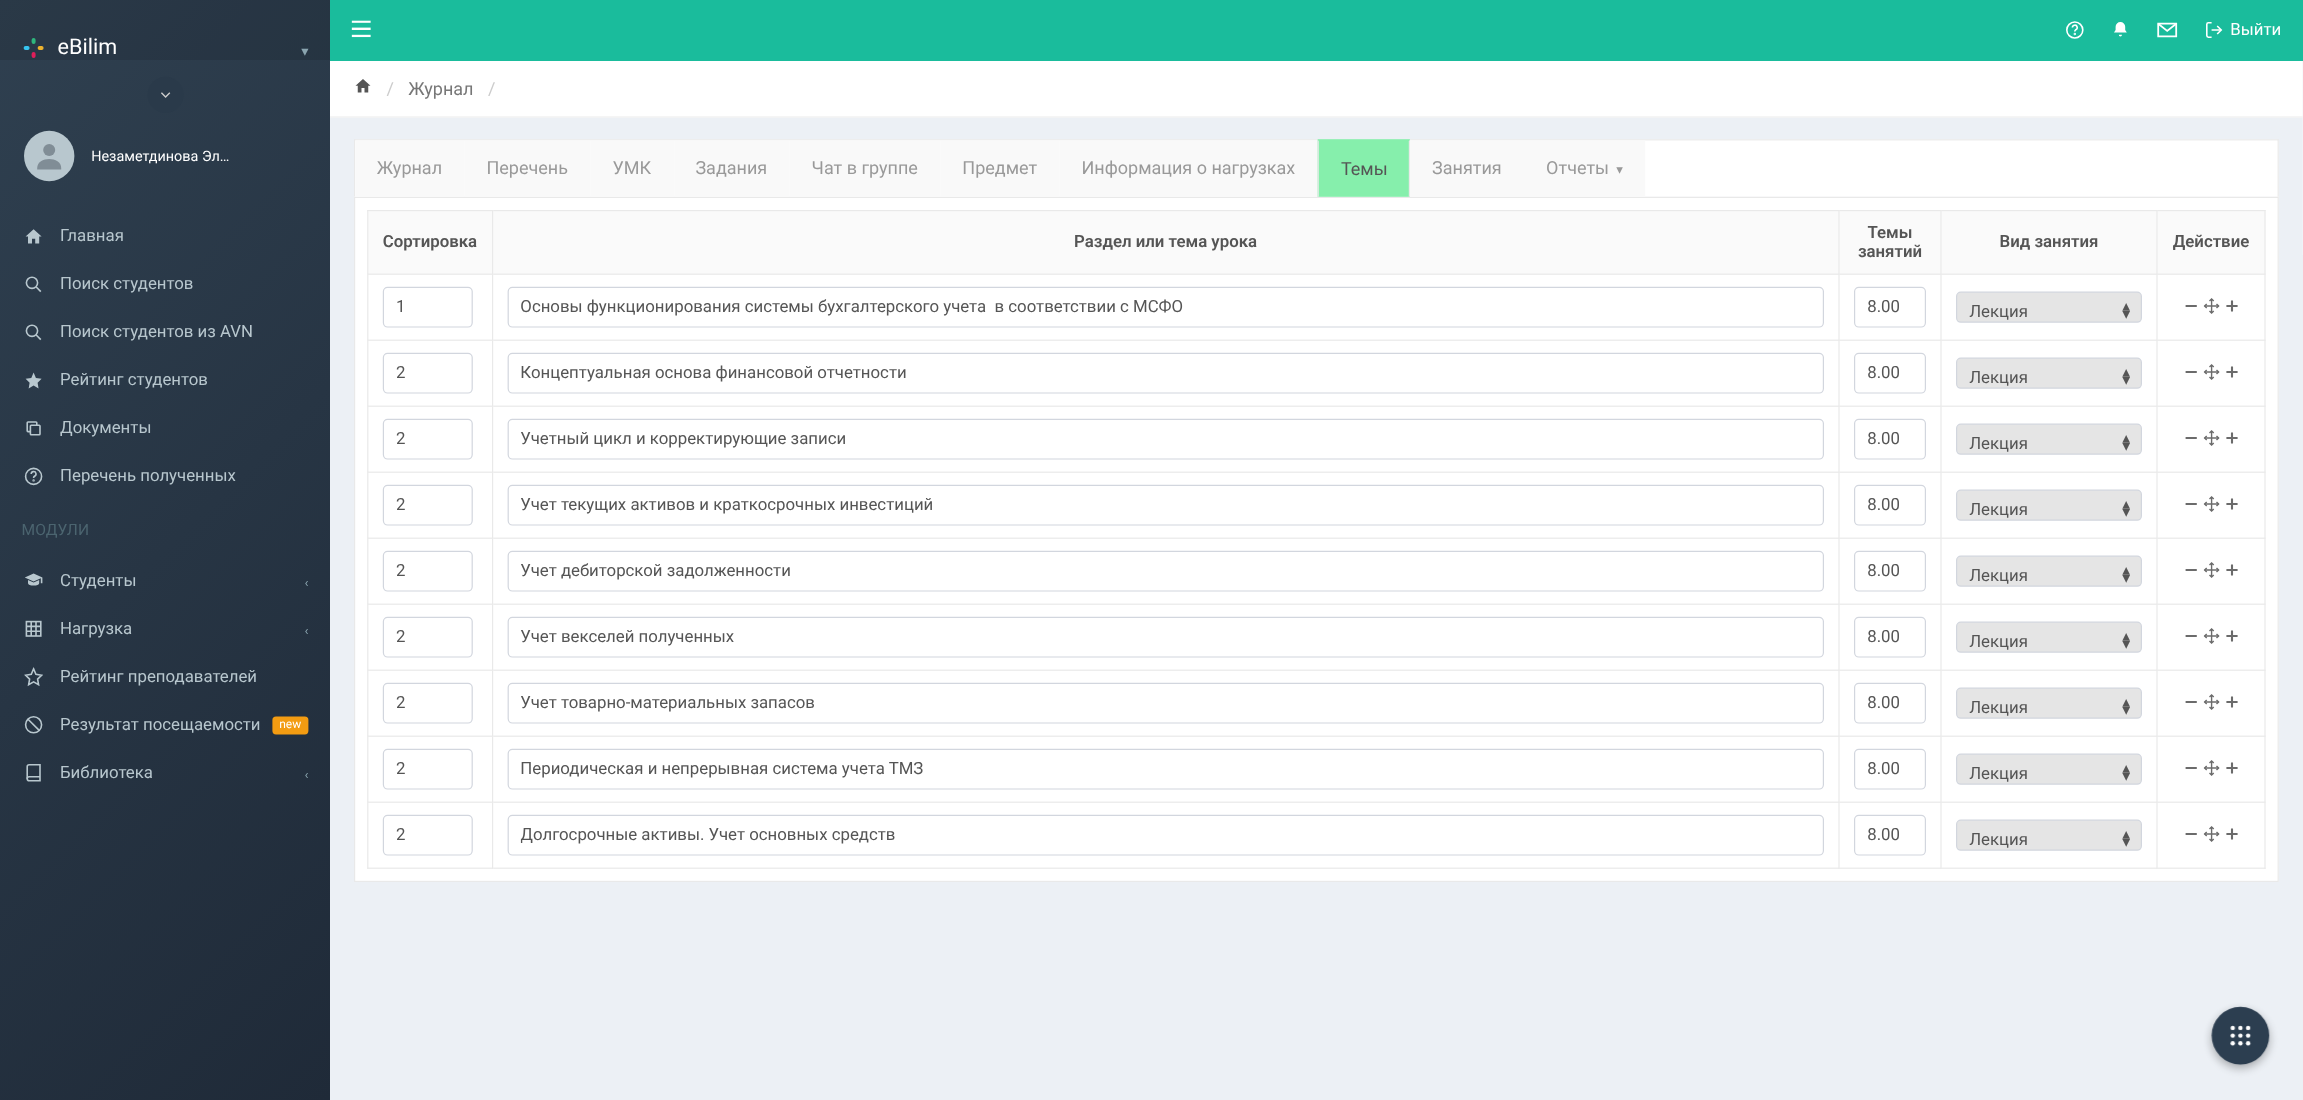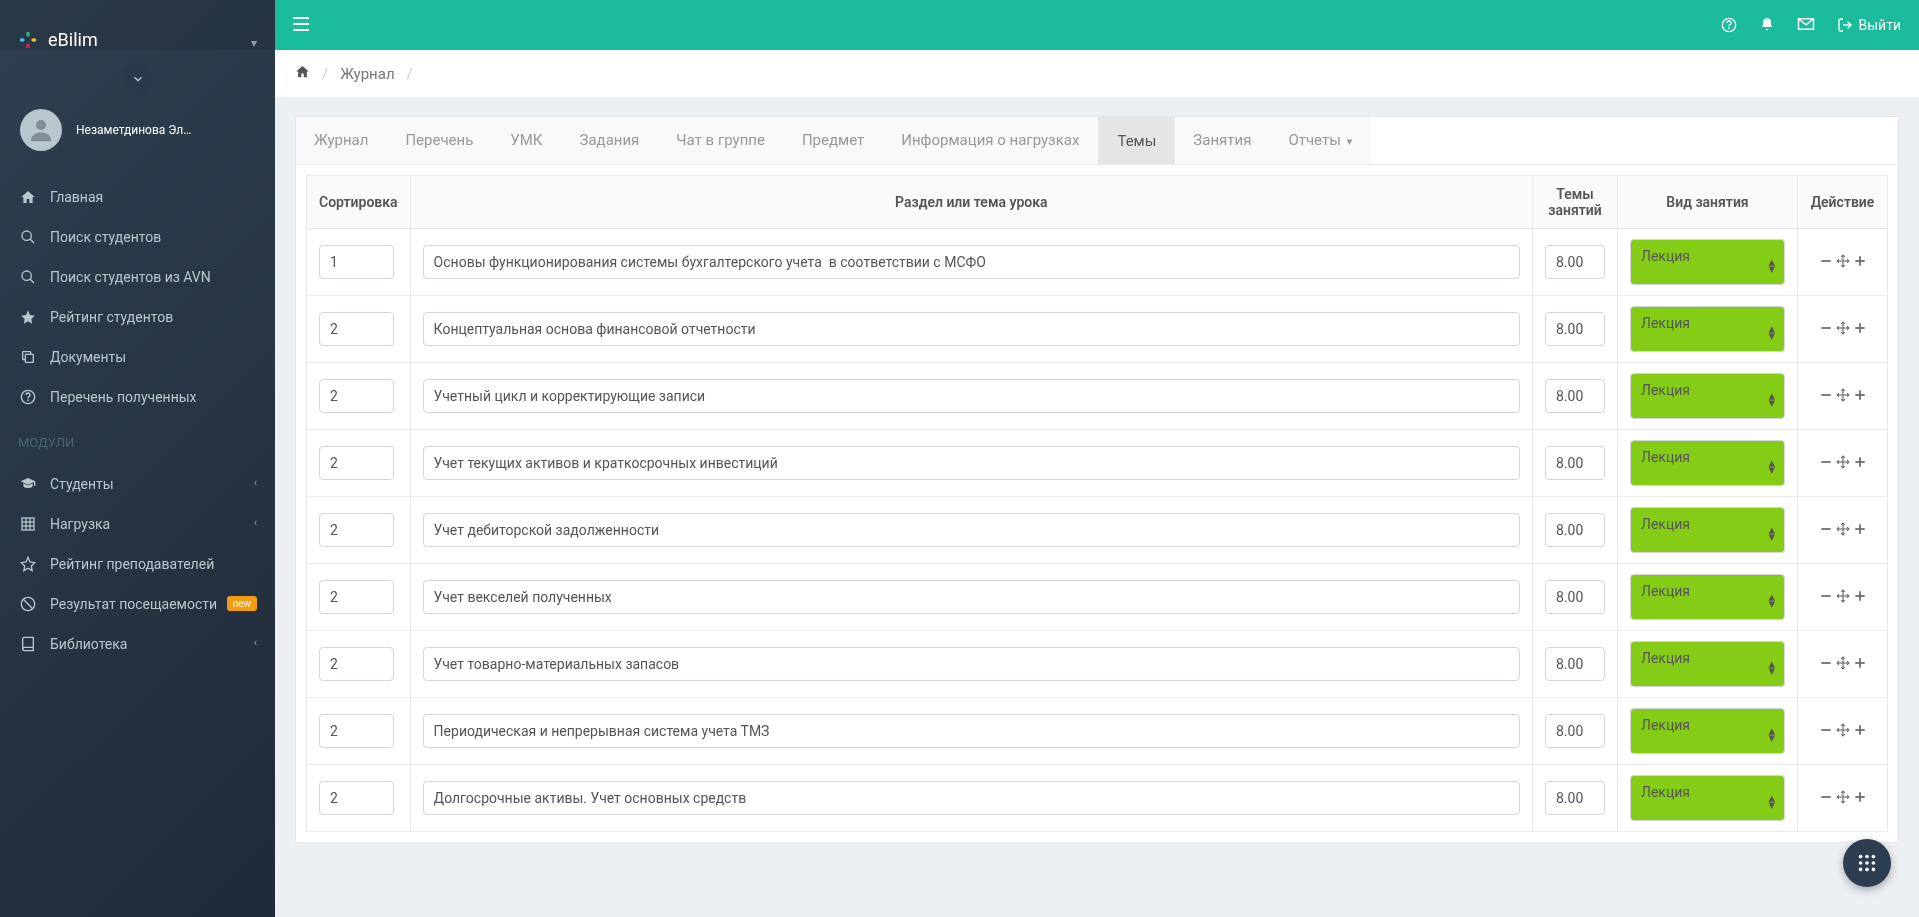--- a/index.html
+++ b/index.html
@@ -8,50 +8,50 @@
 .sidebar-brand{height:50px;display:flex;align-items:flex-end;justify-content:space-between;padding:0 18px;background:rgba(0,0,0,.1)}
 .sidebar-brand-left{display:flex;align-items:center;gap:10px}
 .brand-logo{width:20px;height:20px}
 .brand-text{color:#fff;font-size:18px;font-weight:400}
 .brand-chev{color:#8aa4af;font-size:12px}
 .user-circle{width:30px;height:30px;border-radius:50%;background:#2a3a4a;margin:14px auto 0;display:flex;align-items:center;justify-content:center;color:#bbb}
 .user-panel{display:flex;align-items:center;gap:14px;padding:15px 10px 20px 20px}
 .user-avatar{width:42px;height:42px;border-radius:50%;background:#b8c7ce;display:flex;align-items:center;justify-content:center}
 .user-name{color:#fff;font-size:12px;white-space:nowrap;overflow:hidden;text-overflow:ellipsis;max-width:170px}
 .sidebar-menu{list-style:none;padding:6px 0}
-.sidebar-menu li{display:flex;align-items:flex-start;padding:12px 18px;cursor:pointer;color:#b8c7ce;font-size:14px;position:relative}
+.sidebar-menu li{display:flex;align-items:flex-end;padding:12px 18px;cursor:pointer;color:#b8c7ce;font-size:14px;position:relative}
 .sidebar-menu .ico{width:20px;display:inline-flex;align-items:center;justify-content:center;margin-right:12px}
 .sidebar-menu .chevr{margin-left:auto;font-size:11px;color:#8aa4af}
 .sidebar-header{padding:12px 18px 8px;color:#4b646f;font-size:13px}
 .badge-new{background:#f39c12;color:#fff;font-size:10px;padding:2px 6px;border-radius:3px;margin-left:auto}
 .topbar{position:fixed;left:275px;right:0;top:0;height:50px;background:#1abc9c;display:flex;align-items:center;justify-content:space-between;padding:0 18px;color:#fff}
 .topbar-left{display:flex;align-items:center}
 .menu-toggle{cursor:pointer;font-size:16px}
-.topbar-right{display:flex;align-items:flex-start;gap:22px}
+.topbar-right{display:flex;align-items:center;gap:22px}
 .topbar-right .titem{cursor:pointer;display:flex;align-items:center;gap:6px;font-size:14px}
 .content-wrap{margin-left:275px;padding-top:50px}
 .breadcrumb{background:#fff;padding:14px 20px;display:flex;align-items:center;gap:12px;font-size:15px;color:#555;border-bottom:1px solid #eee}
 .breadcrumb .crumb{color:#777}
 .breadcrumb .sep{color:#ccc}
 .breadcrumb .current{color:#444;font-weight:600}
 .page-body{padding:18px 20px}
 .tab-row{background:#fff;border:1px solid #e9e9e9;border-bottom:none;display:flex;padding:0}
 .tab-row .tab{padding:14px 18px;color:#999;font-size:15px;cursor:pointer;background:#f9f9f9;border-right:1px solid transparent}
-.tab-row .tab.active{background:#e5e5e5;color:#555;border-left:1px solid #e9e9e9;border-right:1px solid #e9e9e9;border-top:2px solid transparent;margin-top:-1px}
+.tab-row .tab.active{background:#86efac;color:#555;border-left:1px solid #e9e9e9;border-right:1px solid #e9e9e9;border-top:2px solid transparent;margin-top:-1px}
 .tab-row .tab.dropdown::after{content:"▾";margin-left:6px;font-size:11px}
 .table-wrap{background:#fff;border:1px solid #e9e9e9;padding:10px}
 table{width:100%;border-collapse:collapse}
 th,td{border:1px solid #e9e9e9;padding:10px 12px;text-align:left;vertical-align:middle}
 th{background:#fafafa;color:#555;font-weight:600;font-size:14px;text-align:center}
 td{background:#fff}
 .inp{width:100%;border:1px solid #d2d6de;border-radius:4px;padding:8px 10px;font-size:14px;color:#555;background:#fff}
 .inp-sort{width:75px}
 .inp-time{width:60px;text-align:left}
 .sel-wrap{position:relative}
-.sel{width:100%;border:1px solid #d2d6de;border-radius:4px;padding:8px 28px 20px 10px;font-size:14px;color:#555;appearance:none;background:#84cc16}
+.sel{width:100%;border:1px solid #d2d6de;border-radius:4px;padding:8px 28px 0 10px;font-size:14px;color:#555;appearance:none;background:#e5e5e5}
 .sel-wrap::after{content:"";position:absolute;right:10px;top:50%;transform:translateY(-50%);width:0;height:0;pointer-events:none}
 .sel-caret{position:absolute;right:10px;top:50%;transform:translateY(-50%);pointer-events:none;color:#555;font-size:13px;line-height:1}
 .sel-caret span{display:block;height:7px}
 .act{display:flex;gap:3px;color:#6b6b6b;font-size:16px;justify-content:center}
 .act span{cursor:pointer}
 .col-sort{width:90px}
 .col-time{width:80px}
 .col-type{width:180px}
 .col-act{width:90px}
 .fab{position:fixed;right:28px;bottom:30px;width:48px;height:48px;border-radius:50%;background:#2c3e50;display:flex;align-items:center;justify-content:center;cursor:pointer;box-shadow:0 3px 8px rgba(0,0,0,.3)}

